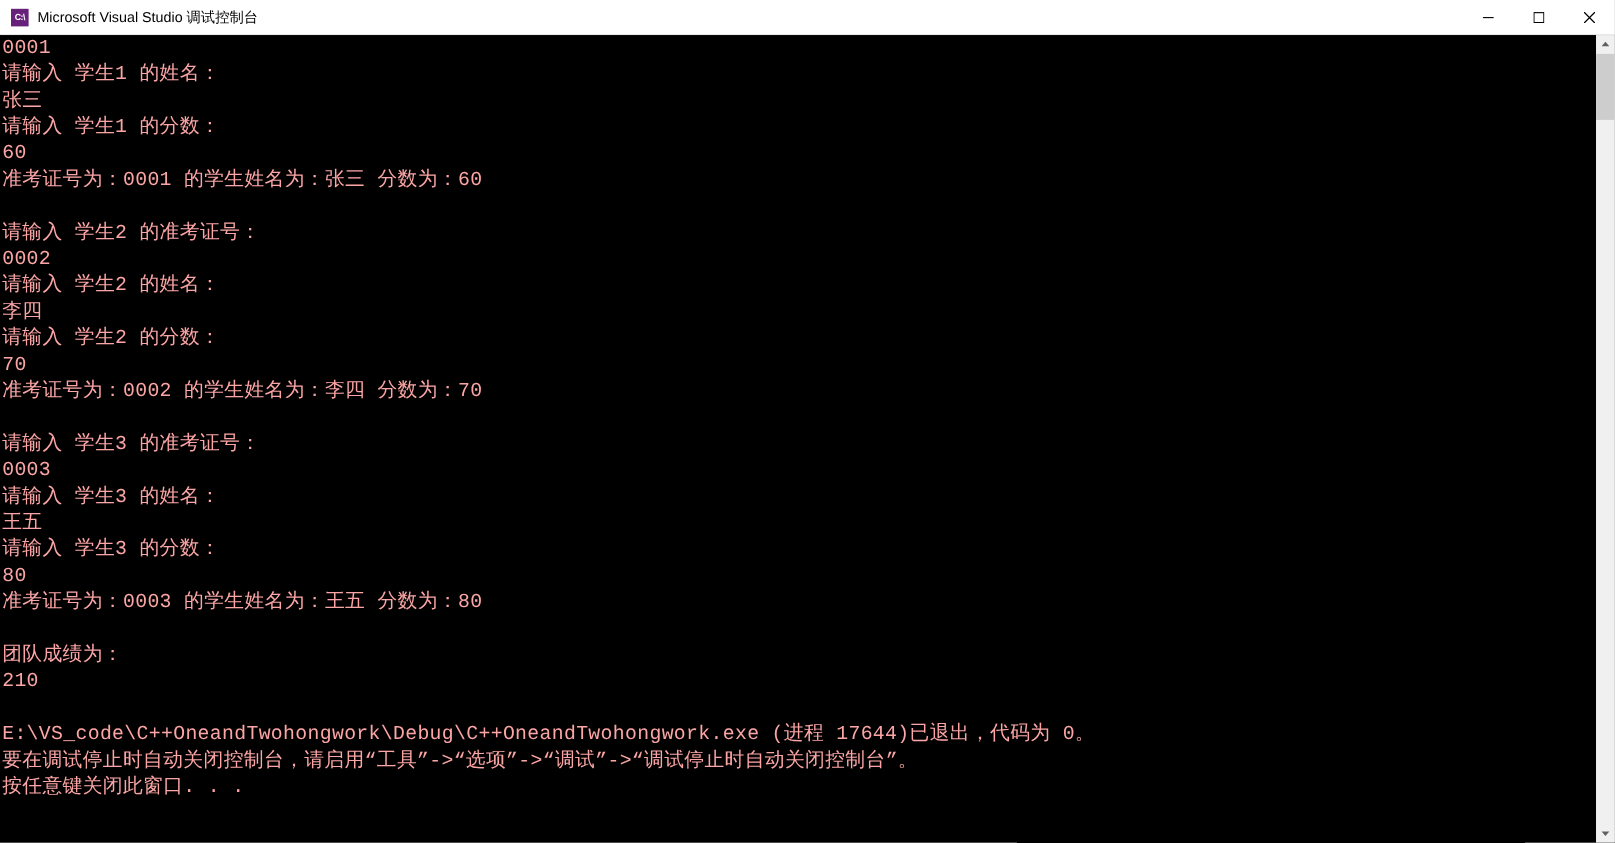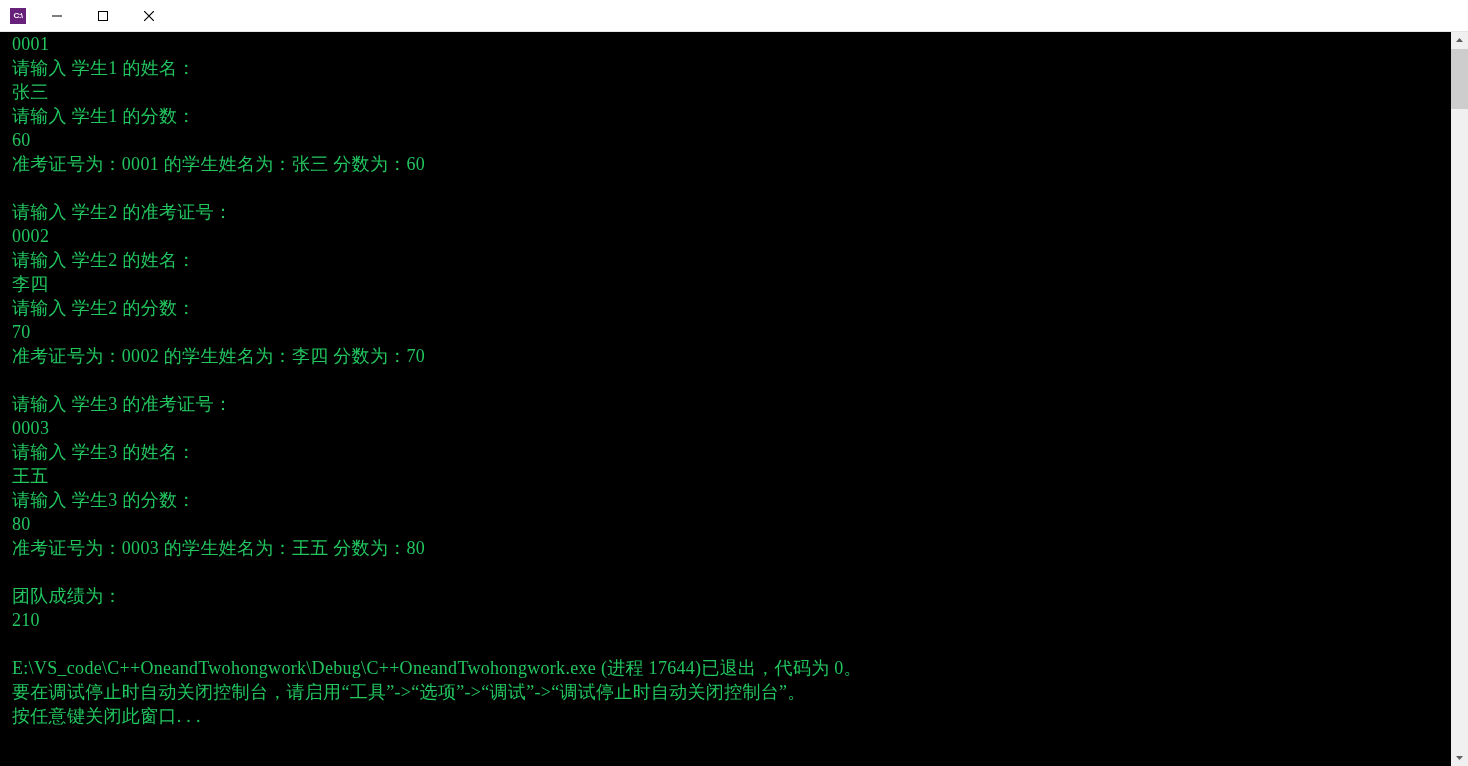--- a/index.html
+++ b/index.html
@@ -53,27 +53,27 @@
     .win-btn svg { display: block; }
     .console-wrap {
       flex: 1;
       display: flex;
       background: #000000;
       min-height: 0;
     }
     .console {
       flex: 1;
       background: #000000;
-      color: #22c55e;
-      font-family: Liberation Serif, serif;
+      color: #fca5a5;
+      font-family: Liberation Mono, monospace;
       font-size: 18px;
       line-height: 24px;
       white-space: pre;
       overflow: hidden;
-      padding: 0 12px;
+      padding: 0 2px;
       letter-spacing: 0.3px;
     }
     .scrollbar {
       width: 17px;
       background: #f0f0f0;
       display: flex;
       flex-direction: column;
       flex-shrink: 0;
     }
     .sb-btn {
@@ -96,20 +96,21 @@
       height: 60px;
       background: #cdcdcd;
     }
     .sb-arrow { fill: #606060; }
   </style>
 </head>
 <body>
 
 <div class="titlebar">
   <div class="titlebar-icon">C:\</div>
+  <div class="titlebar-text">Microsoft Visual Studio 调试控制台</div>
   <div class="win-controls">
     <div class="win-btn">
       <svg width="10" height="10" viewBox="0 0 10 10">
           <rect x="0" y="4.5" width="10" height="1" fill="#000"></rect>
         </svg>
     </div>
     <div class="win-btn">
       <svg width="10" height="10" viewBox="0 0 10 10">
           <rect x="0.5" y="0.5" width="9" height="9" fill="none" stroke="#000" stroke-width="1"></rect>
         </svg>

